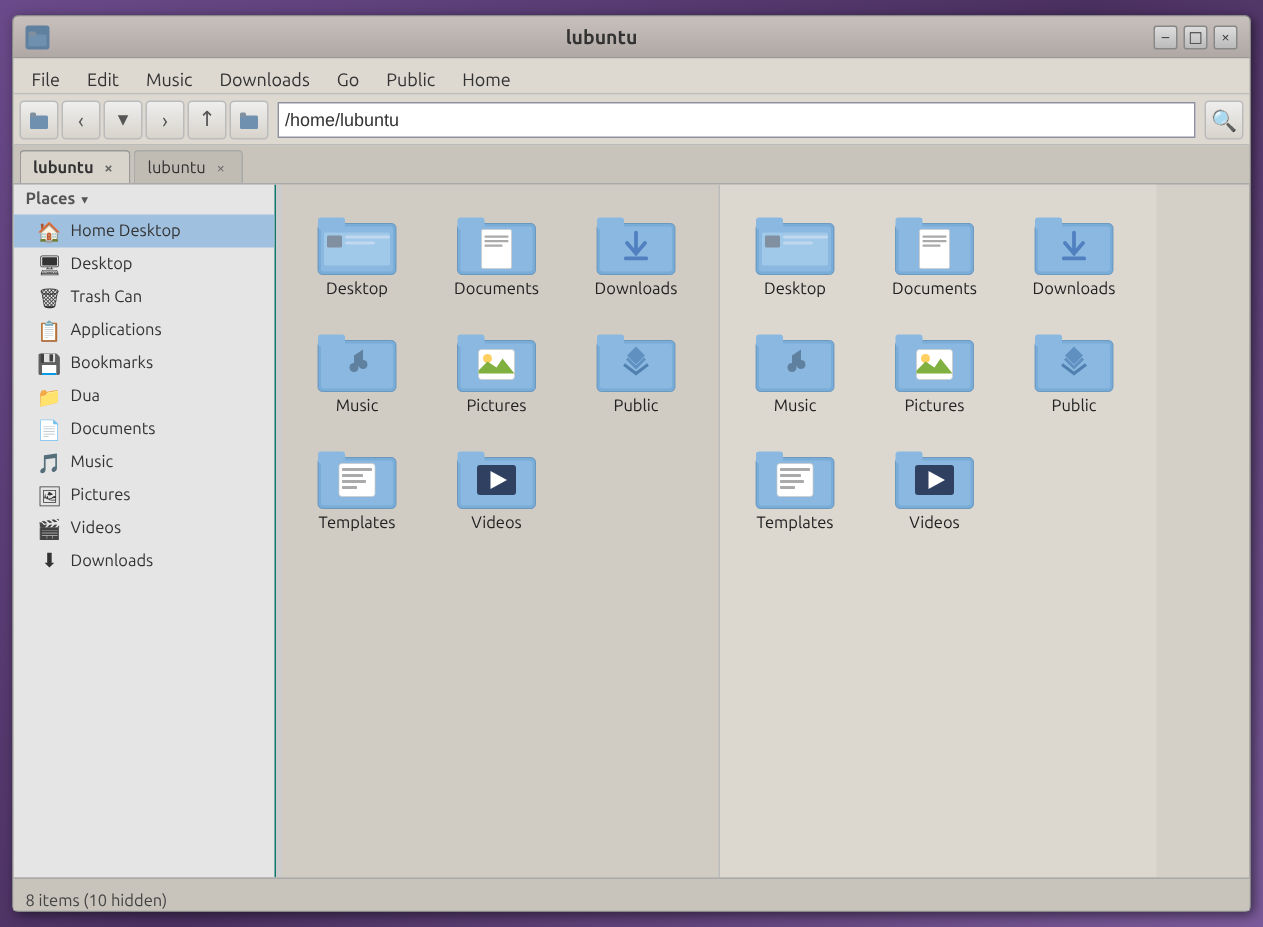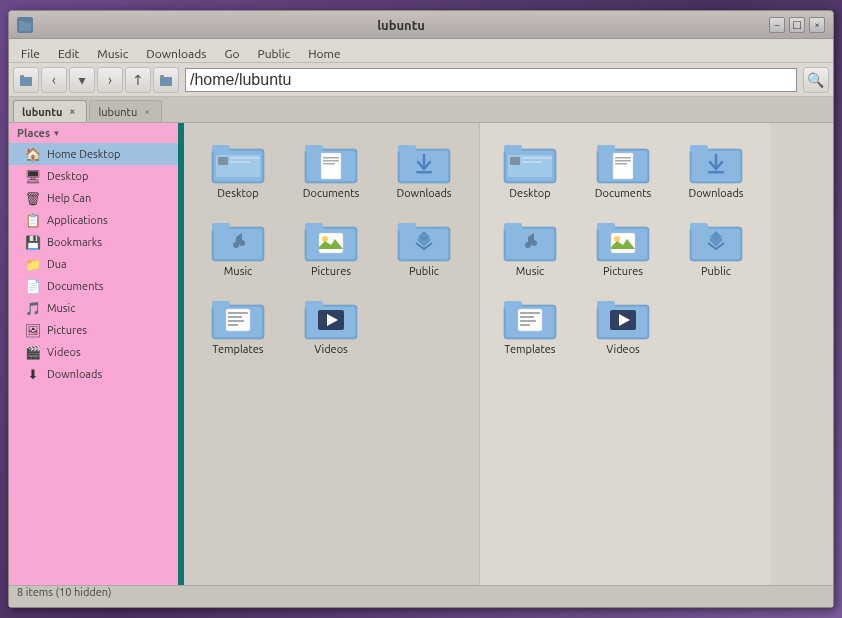--- a/index.html
+++ b/index.html
@@ -102,21 +102,21 @@
       justify-content: center;
       font-size: 14px;
       color: #555;
     }
     .address-bar {
       flex: 1;
       height: 24px;
       border: 1px solid #9090a0;
       background: white;
       padding: 0 4px;
-      font-size: 16px;
+      font-size: 12px;
       color: #333;
       margin: 0 4px;
     }
     .tabs-bar {
       background: #c8c4bc;
       height: 26px;
       display: flex;
       align-items: flex-end;
       padding: 0 4px;
       border-bottom: 1px solid #aaa;
@@ -152,22 +152,22 @@
       justify-content: center;
       border-radius: 2px;
     }
     .content-area {
       display: flex;
       flex: 1;
       overflow: hidden;
     }
     .sidebar {
       width: 175px;
-      background: #f9a8d4;
-      border-right: 6px solid #0f766e;
+      background: #e5e5e5;
+      border-right: 1px solid #0f766e;
       display: flex;
       flex-direction: column;
       overflow-y: auto;
     }
     .sidebar-section-header {
       display: flex;
       align-items: center;
       padding: 4px 8px;
       font-size: 11px;
       font-weight: bold;
@@ -240,21 +240,21 @@
       text-align: center;
       margin-top: 2px;
       max-width: 80px;
       word-wrap: break-word;
     }
     .statusbar {
       background: #c8c4bc;
       height: 22px;
       border-top: 1px solid #aaa;
       display: flex;
-      align-items: flex-start;
+      align-items: flex-end;
       justify-content: space-between;
       padding: 0 8px;
       font-size: 11px;
       color: #444;
     }
   </style>
 </head>
 <body>
 
 <div class="window">
@@ -326,21 +326,21 @@
       <div class="sidebar-item active">
         <span class="sidebar-item-icon">🏠</span>
         <span>Home Desktop</span>
       </div>
       <div class="sidebar-item">
         <span class="sidebar-item-icon">🖥</span>
         <span>Desktop</span>
       </div>
       <div class="sidebar-item">
         <span class="sidebar-item-icon">🗑</span>
-        <span>Help Can</span>
+        <span>Trash Can</span>
       </div>
       <div class="sidebar-item">
         <span class="sidebar-item-icon">📋</span>
         <span>Applications</span>
       </div>
       <div class="sidebar-item">
         <span class="sidebar-item-icon">💾</span>
         <span>Bookmarks</span>
       </div>
       <div class="sidebar-item">

